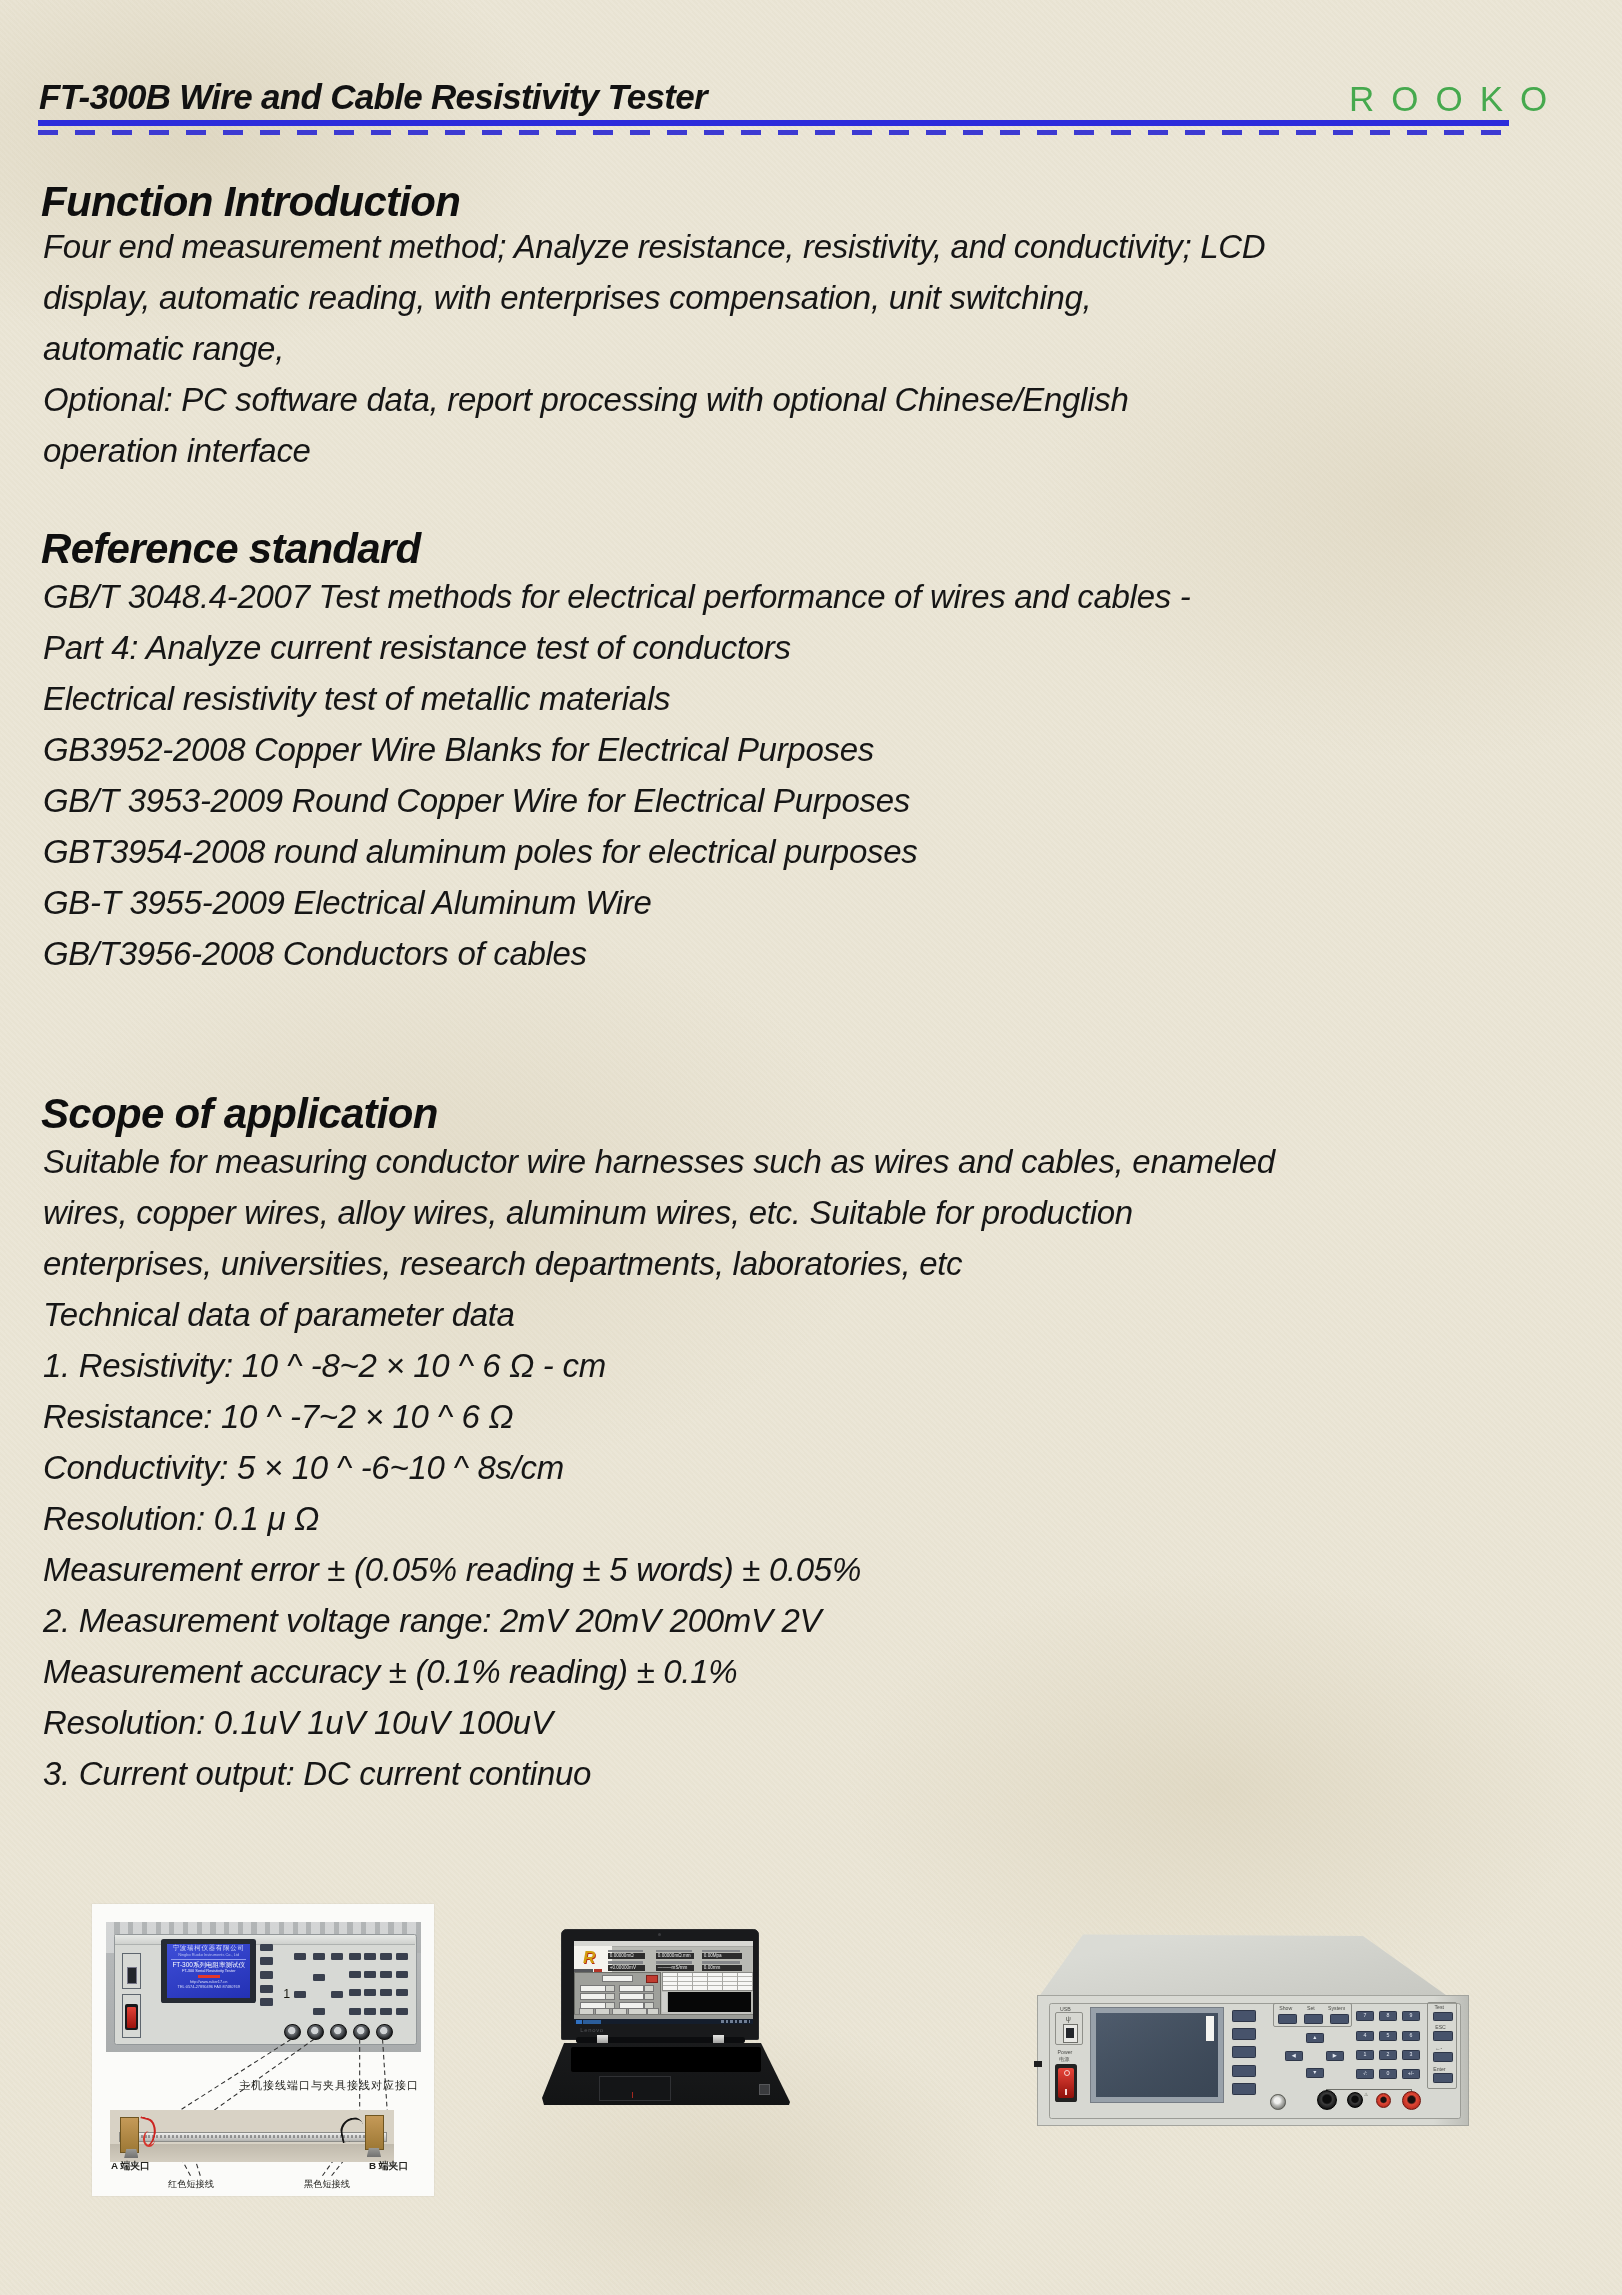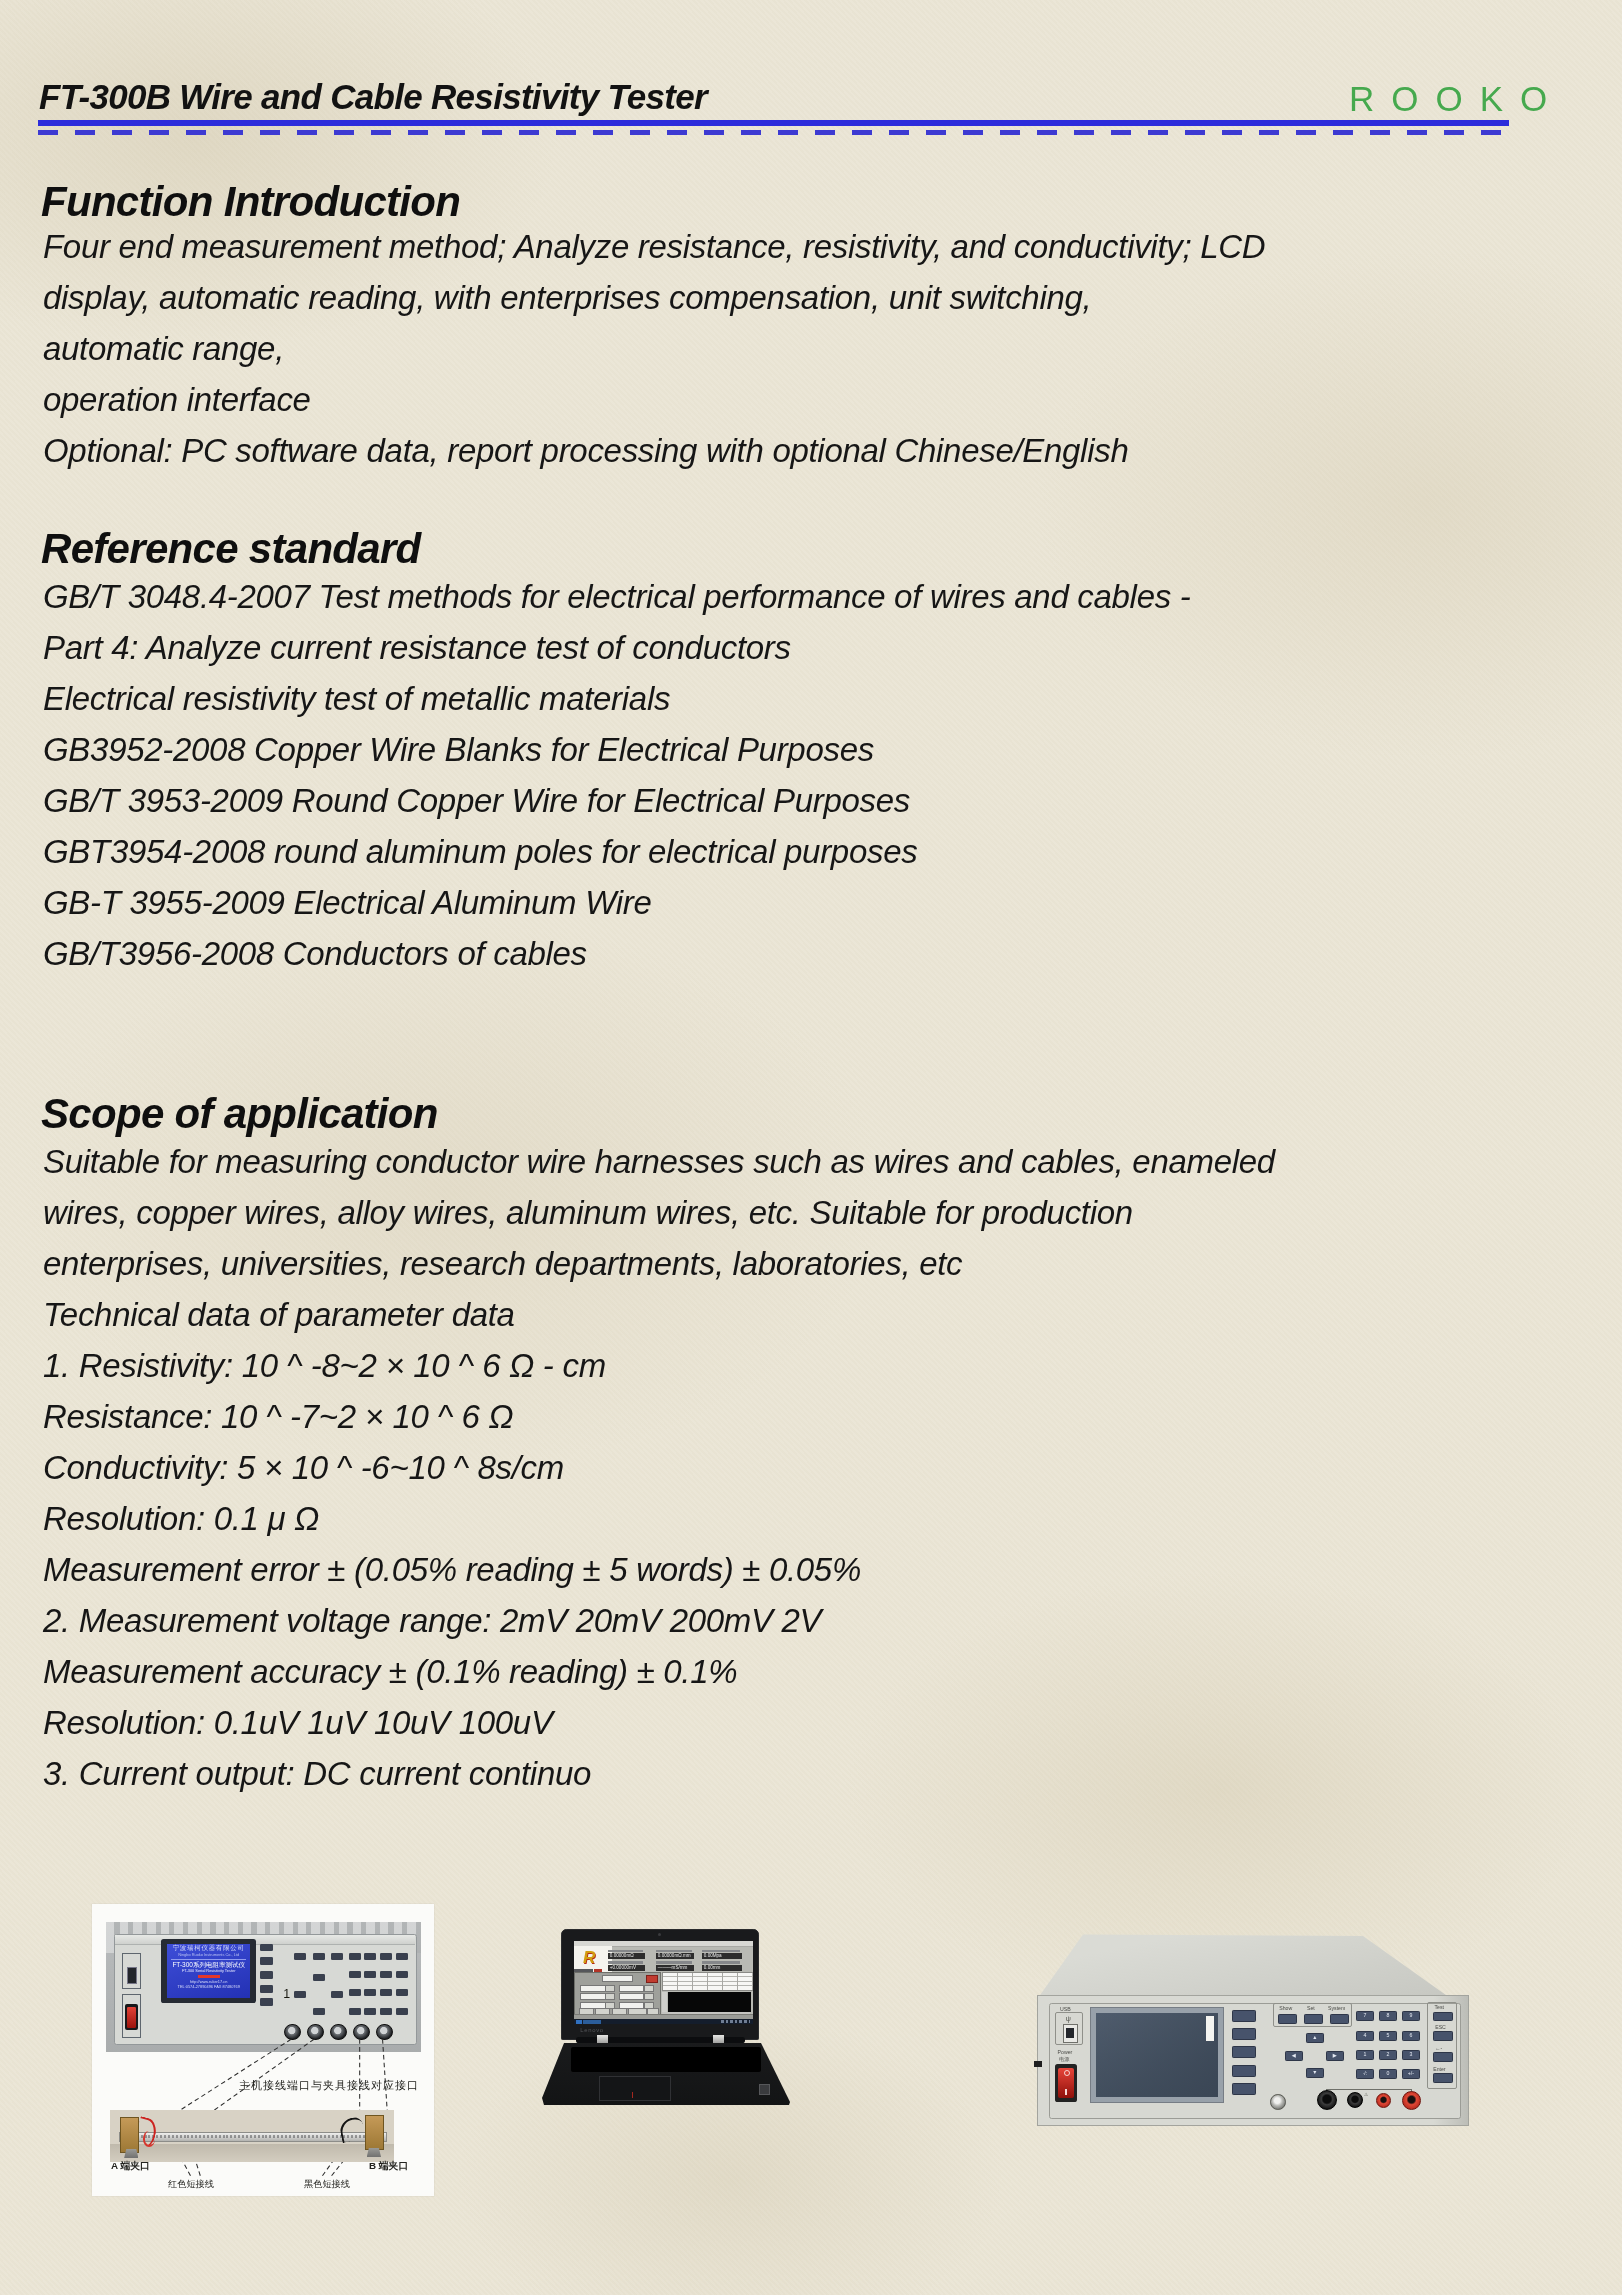--- a/index.html
+++ b/index.html
@@ -82,22 +82,22 @@
   <div class="abs doc-title" style="left:39px;top:77px;">FT-300B Wire and Cable Resistivity Tester</div>
   <div class="abs brand" style="left:1349px;top:79px;color:#46a94e;">ROOKO</div>
   <div class="abs rule-solid" style="left:38px;top:120px;width:1471px;"></div>
   <div class="abs rule-dashed" style="left:38px;top:130px;width:1471px;"></div>
 
   <div class="abs sec-heading" style="left:41px;top:178px;">Function Introduction</div>
   <div class="abs body-lines" style="left:43px;top:221px;">
     <div>Four end measurement method; Analyze resistance, resistivity, and conductivity; LCD</div>
     <div>display, automatic reading, with enterprises compensation, unit switching,</div>
     <div>automatic range,</div>
+    <div>Optional: PC software data, report processing with optional Chinese/English</div>
     <div>operation interface</div>
-    <div>Optional: PC software data, report processing with optional Chinese/English</div>
   </div>
 
   <div class="abs sec-heading" style="left:41px;top:525px;">Reference standard</div>
   <div class="abs body-lines" style="left:43px;top:571px;">
     <div>GB/T 3048.4-2007 Test methods for electrical performance of wires and cables -</div>
     <div>Part 4: Analyze current resistance test of conductors</div>
     <div>Electrical resistivity test of metallic materials</div>
     <div>GB3952-2008 Copper Wire Blanks for Electrical Purposes</div>
     <div>GB/T 3953-2009 Round Copper Wire for Electrical Purposes</div>
     <div>GBT3954-2008 round aluminum poles for electrical purposes</div>

